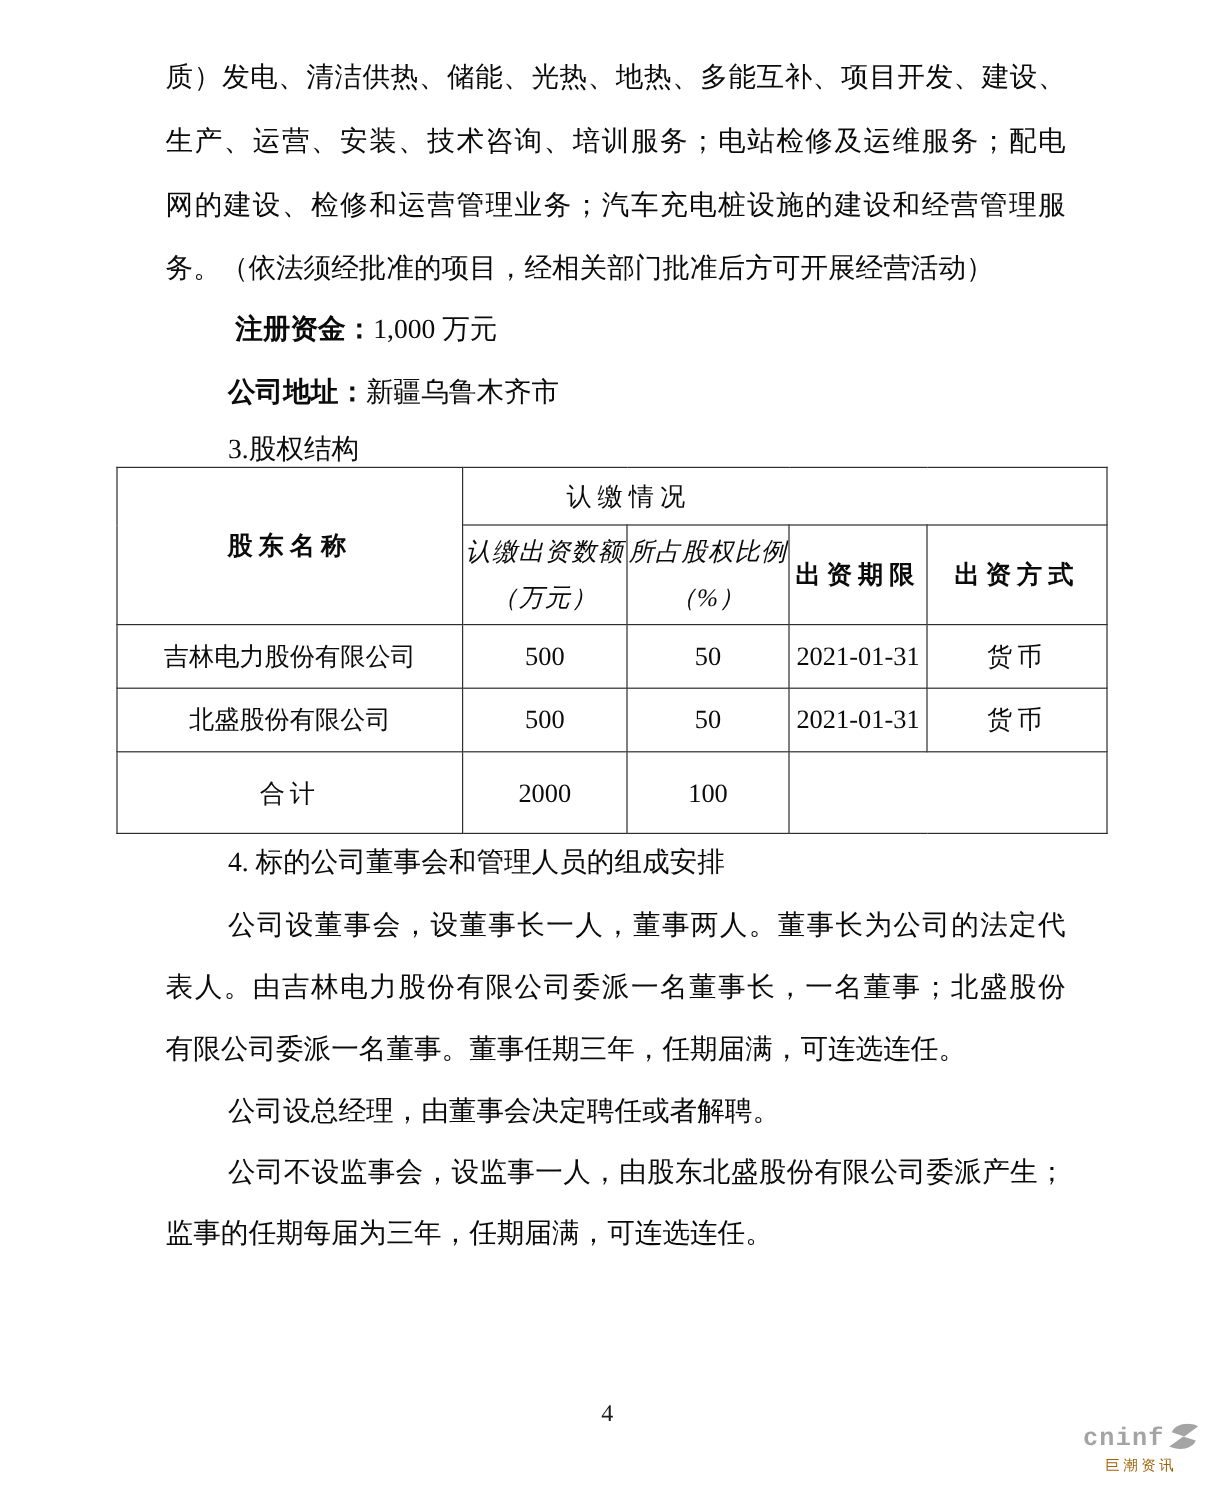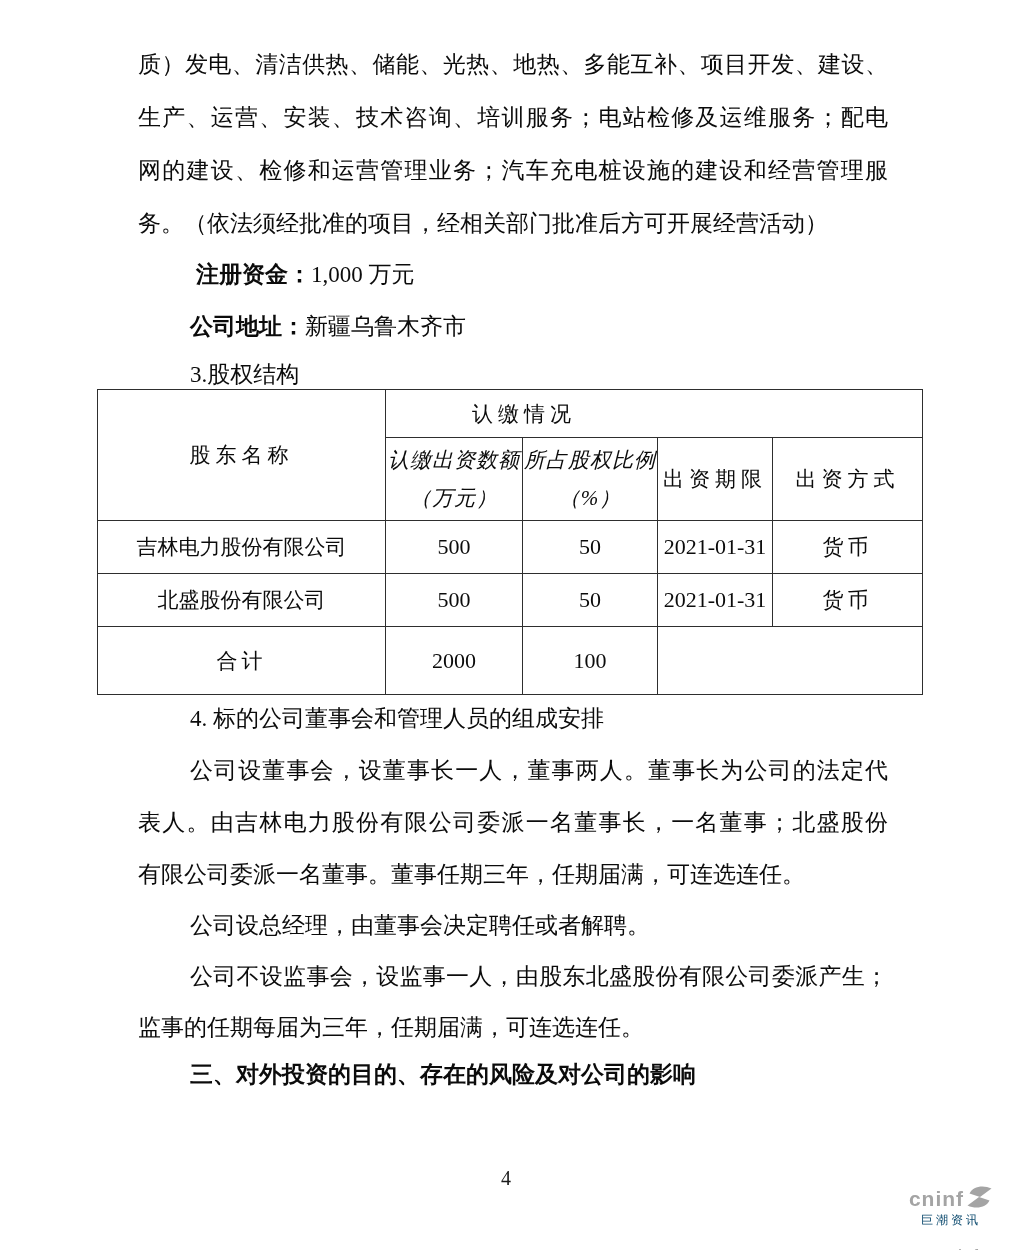--- a/index.html
+++ b/index.html
@@ -34,45 +34,45 @@
   table.equity {
     position:absolute; left:97px; top:389px;
     width:825px; border-collapse:collapse; table-layout:fixed;
     font-size:21px; color:#0b0b0b;
   }
   table.equity td {
     border:1.6px solid #2e2e2e;
     text-align:center; vertical-align:middle;
     padding:0; overflow:hidden;
   }
-  .hsp { letter-spacing:5px; }
+  .hsp { letter-spacing:5px;font-weight:bold; }
   .hsp2 { letter-spacing:1px; }
   .group-cell { text-align:left !important; padding-left:86px !important; letter-spacing:5px; }
   .twoline { line-height:38px;font-style:italic; }
   .num { font-size:22px; }
   .csp { letter-spacing:4px; }
 
   
   .pagenum {
     position:absolute; top:1167px; left:0; width:1012px;
     text-align:center; font-size:20px; color:#1a1a1a;
   }
   .cninfo {
     position:absolute; left:893px; top:1186px; width:116px;
     color:#a7a7a7; text-align:center; line-height:1;
   }
   .cninfo .brandrow {
     display:flex; align-items:center; justify-content:center; gap:2px;
     font-family:"Liberation Sans","DejaVu Sans",sans-serif;
   }
   .cninfo .brand {
-    font-size:21px; font-weight:bold; letter-spacing:1px; color:#a4a4a4;
+    font-size:21px; font-weight:bold; letter-spacing:1px; color:#a4a4a4;font-family:Liberation Mono, monospace;
   }
   .cninfo .cn {
-    font-size:12px; letter-spacing:3px; margin-top:3px; color:#0c4a6e;
+    font-size:12px; letter-spacing:3px; margin-top:3px; color:#a16207;
     font-family:"Liberation Sans","DejaVu Sans",sans-serif;
   }
   .cninfo .url {
     font-size:18px; margin-top:21px; color:#a4a4a4; letter-spacing:0.5px;
     font-family:"Liberation Sans","DejaVu Sans",sans-serif; white-space:nowrap;
   }
 </style>
 </head>
 <body>
 
@@ -145,21 +145,20 @@
 
   <div class="ln w-ind just" style="top:756px">公司设董事会，设董事长一人，董事两人。董事长为公司的法定代</div>
   <div class="ln w-full just" style="top:808px">表人。由吉林电力股份有限公司委派一名董事长，一名董事；北盛股份</div>
   <div class="ln w-full" style="top:860px">有限公司委派一名董事。董事任期三年，任期届满，可连选连任。</div>
 
   <div class="ln" style="top:911px; left:190px">公司设总经理，由董事会决定聘任或者解聘。</div>
 
   <div class="ln w-ind just" style="top:962px">公司不设监事会，设监事一人，由股东北盛股份有限公司委派产生；</div>
   <div class="ln w-full" style="top:1013px">监事的任期每届为三年，任期届满，可连选连任。</div>
 
-  <div class="ln b" style="top:1060px; left:190px">三、对外投资的目的、存在的风险及对公司的影响</div>
 
   <div class="pagenum">4</div>
 
   <div class="cninfo">
     <div class="brandrow">
       <span class="brand">cninf</span>
       <span>
         <svg width="27" height="22" viewBox="0 0 27 22">
           <path d="M25.5 2.5 C 17 -1.5, 6.5 0.5, 3.5 7.5 L 14 11 Z" fill="#a4a4a4"></path>
           <path d="M1.5 19.5 C 10 23.5, 20.5 21.5, 23.5 14.5 L 13 11 Z" fill="#a4a4a4"></path>

